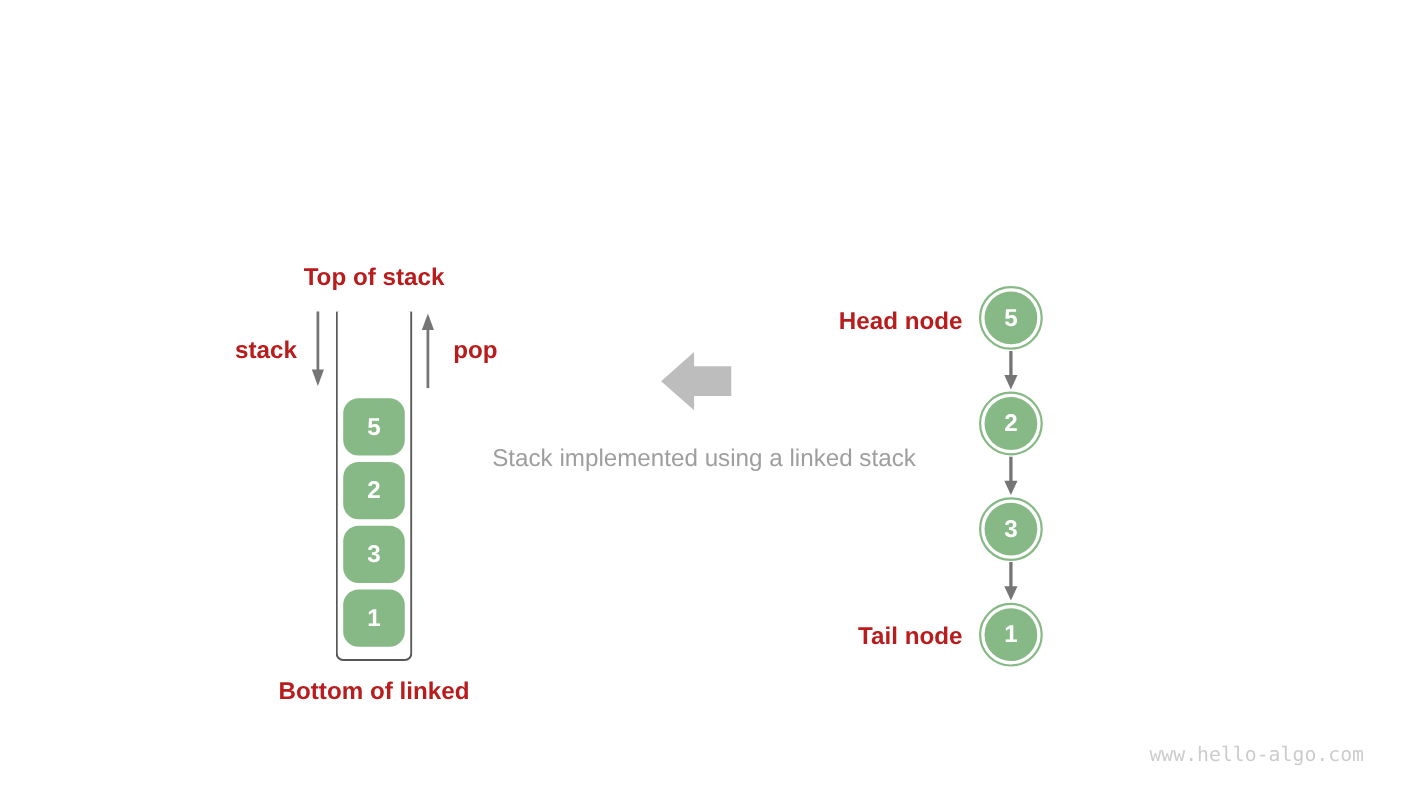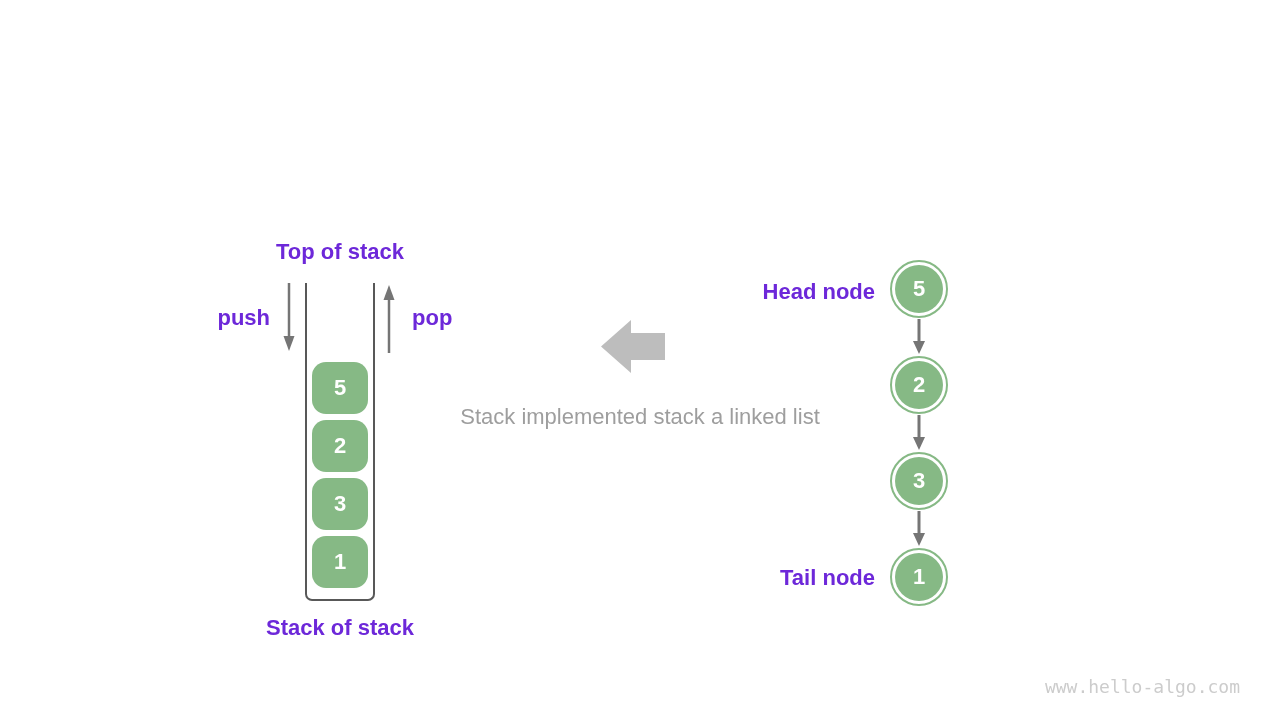--- a/index.html
+++ b/index.html
@@ -11,21 +11,21 @@
     background: #ffffff;
     overflow: hidden;
     font-family: "Liberation Sans", sans-serif;
   }
   .abs { position: absolute; }
 
   
   .bold-label {
     font-weight: bold;
     font-size: 22px;
-    color: #6d28d9;
+    color: #b91c1c;
     white-space: nowrap;
   }
   .caption-text {
     font-size: 22px;
     color: #9e9e9e;
     white-space: nowrap;
   }
 
   
   .stack-container {
@@ -95,47 +95,47 @@
 </style>
 </head>
 <body>
 
 <div class="canvas">
 
   <div class="abs" style="left:0;top:0;width:1280px;height:720px;">
 
     <div class="abs bold-label center-x" style="left:340px; top:239px;">Top of stack</div>
 
-    <div class="abs bold-label right-align" style="left:170px; top:305px; width:100px;">push</div>
+    <div class="abs bold-label right-align" style="left:170px; top:305px; width:100px;">stack</div>
     <svg class="abs" style="left:281px; top:283px;" width="16" height="70" viewBox="0 0 16 70">
       <line x1="8" y1="0" x2="8" y2="56" stroke="#757575" stroke-width="2.5"></line>
       <polygon points="8,68 2.5,53 13.5,53" fill="#757575"></polygon>
     </svg>
 
     <svg class="abs" style="left:381px; top:283px;" width="16" height="70" viewBox="0 0 16 70">
       <line x1="8" y1="70" x2="8" y2="14" stroke="#757575" stroke-width="2.5"></line>
       <polygon points="8,2 2.5,17 13.5,17" fill="#757575"></polygon>
     </svg>
     <div class="abs bold-label" style="left:412px; top:305px;">pop</div>
 
     <div class="abs stack-container"></div>
 
     <div class="abs stack-box" style="top:362px;">5</div>
     <div class="abs stack-box" style="top:420px;">2</div>
     <div class="abs stack-box" style="top:478px;">3</div>
     <div class="abs stack-box" style="top:536px;">1</div>
 
-    <div class="abs bold-label center-x" style="left:340px; top:615px;">Stack of stack</div>
+    <div class="abs bold-label center-x" style="left:340px; top:615px;">Bottom of linked</div>
   </div>
 
   <svg class="abs" style="left:601px; top:320px;" width="64" height="53" viewBox="0 0 64 53">
     <polygon points="0,26.5 30,0 30,13 64,13 64,40 30,40 30,53" fill="#bdbdbd"></polygon>
   </svg>
 
-  <div class="abs caption-text center-x" style="left:640px; top:404px;">Stack implemented stack a linked list</div>
+  <div class="abs caption-text center-x" style="left:640px; top:404px;">Stack implemented using a linked stack</div>
 
   <div class="abs" style="left:0;top:0;width:1280px;height:604px;">
 
     <div class="abs bold-label right-align" style="left:705px; top:279px; width:170px;">Head node</div>
     <div class="abs bold-label right-align" style="left:705px; top:565px; width:170px;">Tail node</div>
 
     <div class="abs ll-node" style="top:260px;">
       <div class="ll-node-inner">5</div>
     </div>
     <div class="abs ll-node" style="top:356px;">

